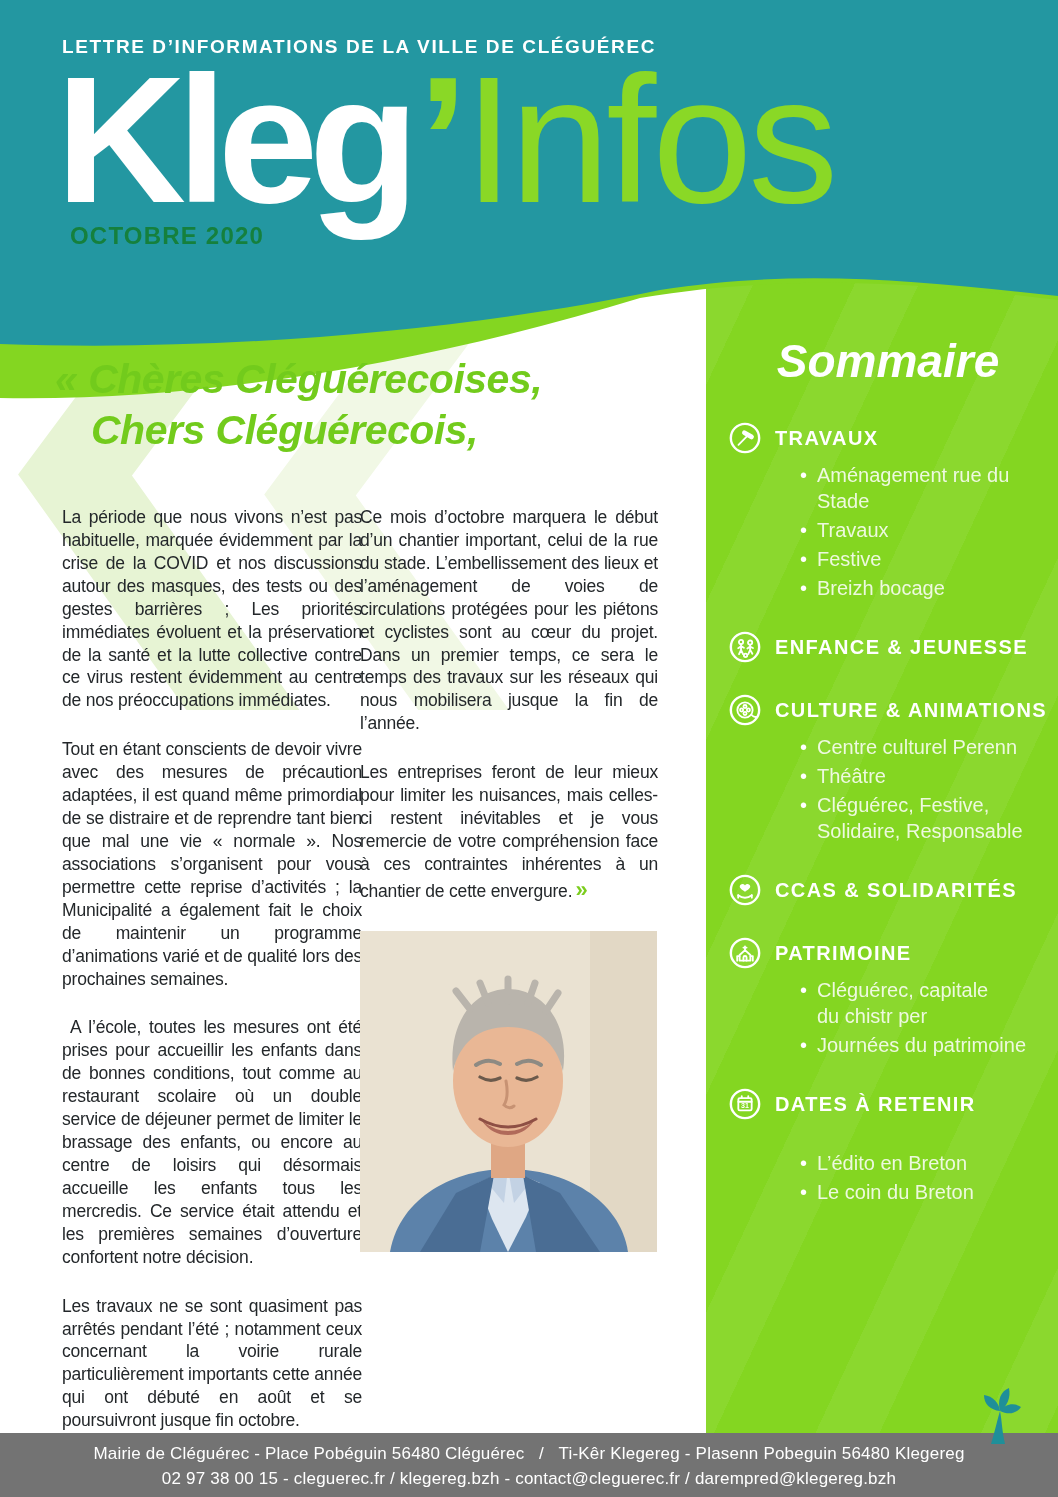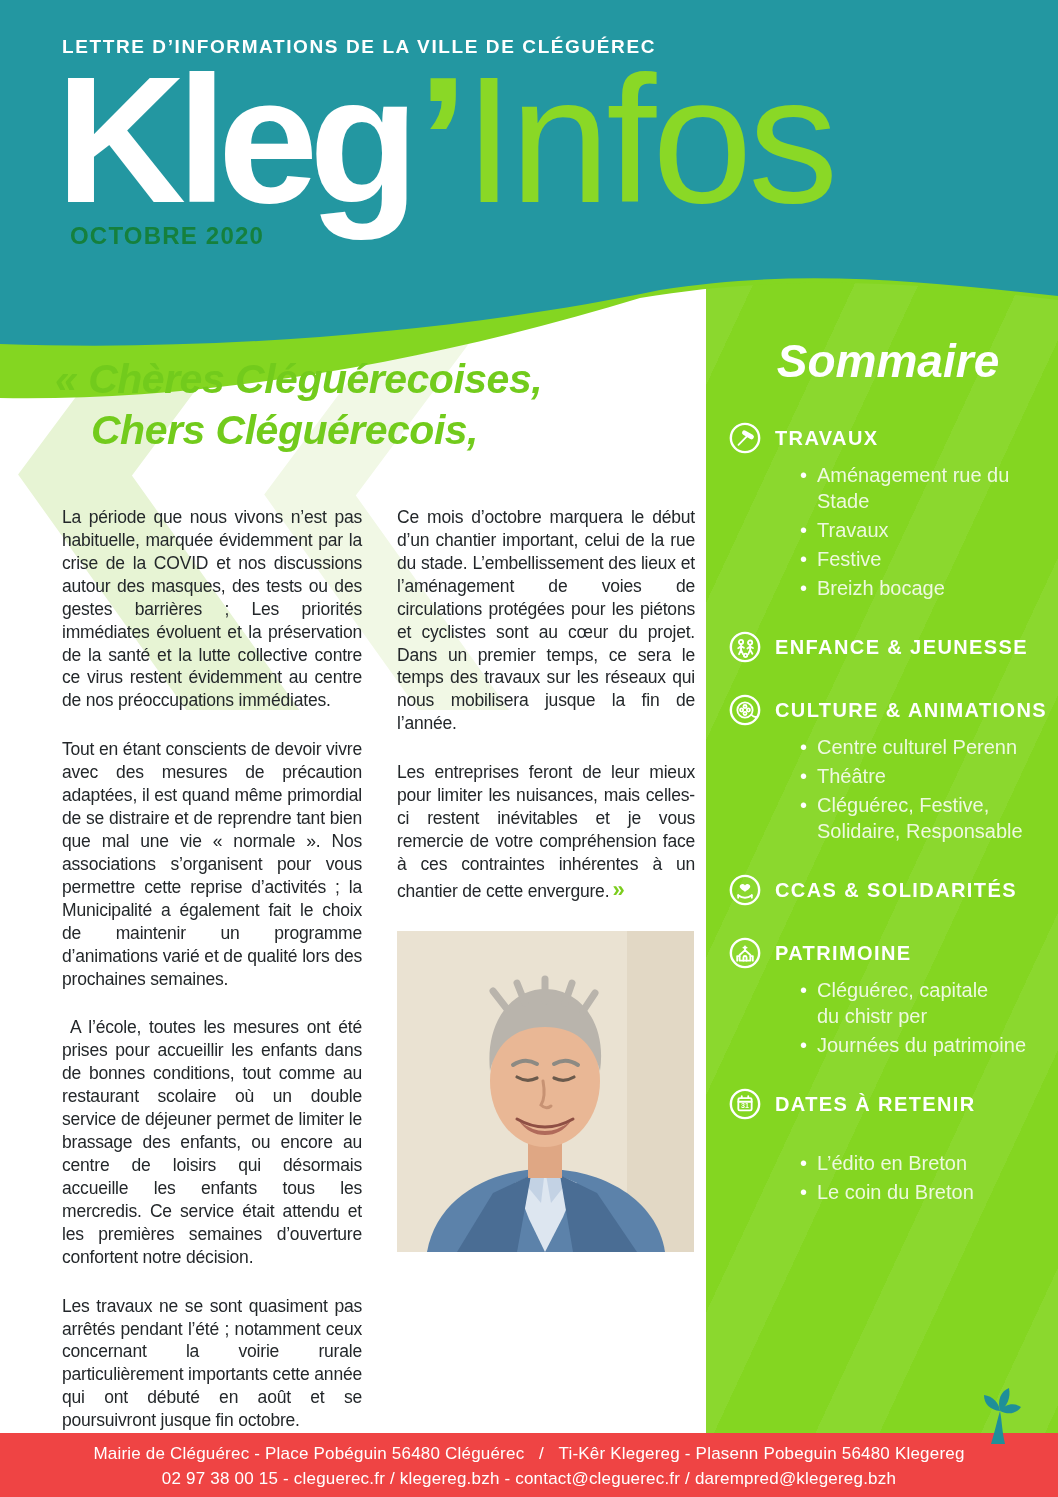--- a/index.html
+++ b/index.html
@@ -52,32 +52,32 @@
   
   .main{position:absolute;left:0;top:0;width:694px;height:1433px;z-index:3;border-radius:30px;}
   .salutation{
     position:absolute;left:55px;top:354px;
     color:#72cb1c;font-style:italic;font-weight:700;font-size:41px;line-height:1.25;
     letter-spacing:-0.5px;white-space:nowrap;
   }
   .salutation-line2{padding-left:36px;}
   .col{position:absolute;top:506px;}
   .col1{left:62px;width:300px;}
-  .col2{left:397px;width:298px;}
+  .col2{left:360px;width:298px;}
   .body-p{
     margin:0 0 26px 0;font-size:17.5px;line-height:1.31;text-align:justify;
     color:#23272a;letter-spacing:-0.2px;
   }
   .closing-mark{color:#7ccd1e;font-weight:700;font-size:22px;letter-spacing:-3px;}
   .photo{width:297px;height:321px;margin-top:6px;}
   .photo svg{display:block;width:297px;height:321px;}
   
   .footer{
     position:absolute;left:0;top:1433px;width:1058px;height:64px;z-index:4;
-    background:#ef4444;color:#ffffff;text-align:center;
+    background:#737373;color:#ffffff;text-align:center;
   }
   .footer-line1{margin-top:11px;font-size:17px;letter-spacing:.2px;}
   .footer-line2{margin-top:5px;font-size:17px;letter-spacing:.2px;}
   .triskell{position:absolute;left:974px;top:1382px;z-index:5;}
 </style>
 </head>
 <body>
 
 <div class="page">
 

